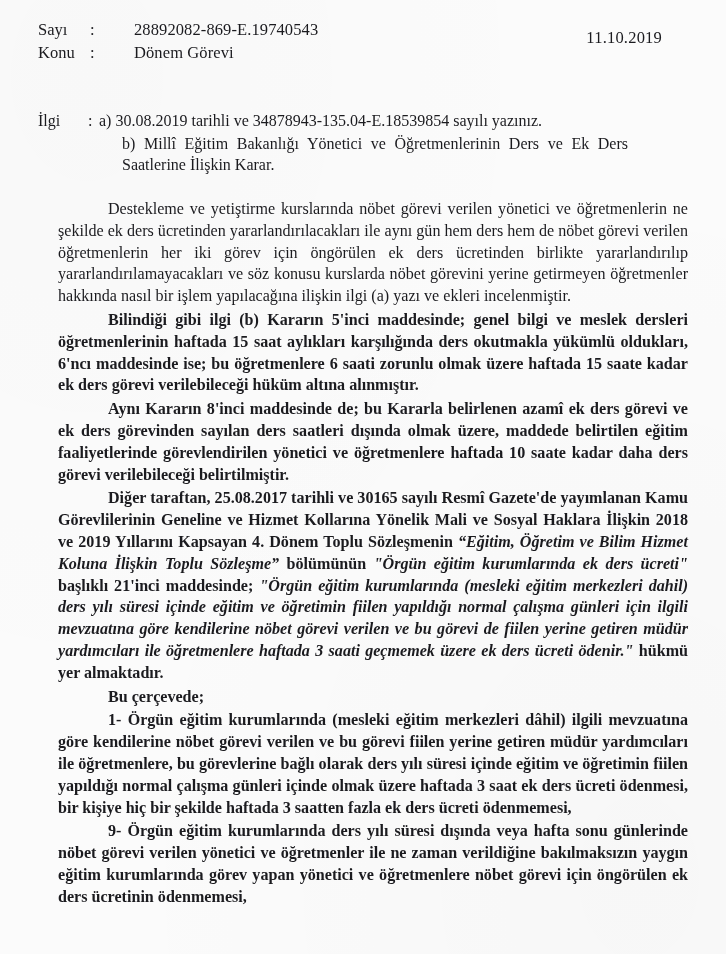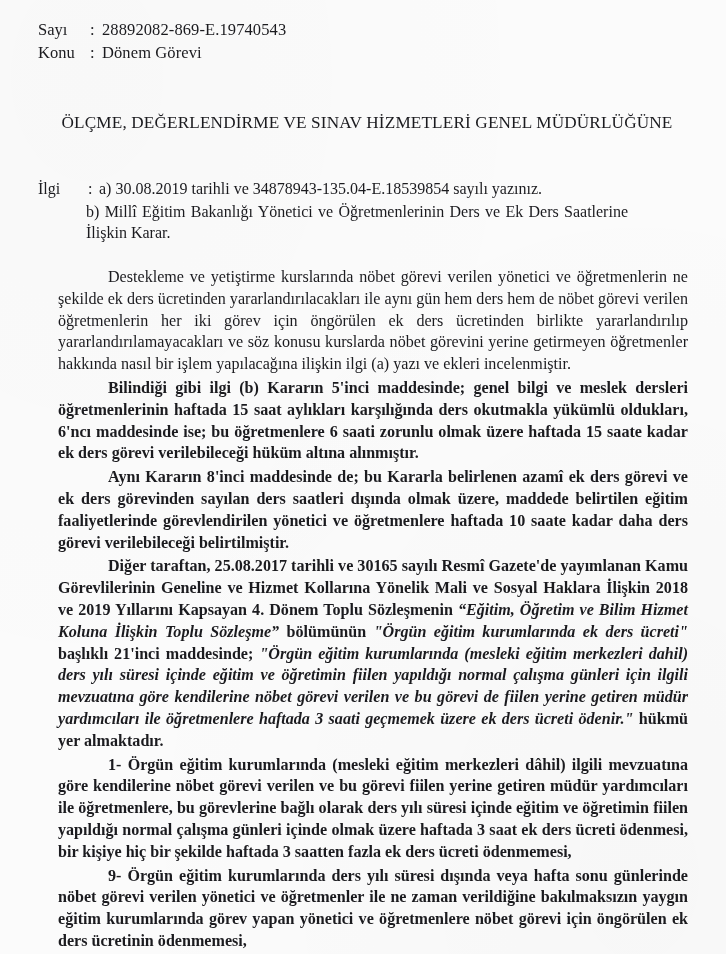--- a/index.html
+++ b/index.html
@@ -48,20 +48,21 @@
   .field-label {
     display: inline-block;
     width: 52px;
   }
   .field-colon {
     display: inline-block;
     width: 12px;
   }
   .field-value {
     letter-spacing: 0.1px;
+    margin-left: 32px;
   }
   .doc-date {
     font-size: 16.5px;
     padding-top: 10px;
     padding-right: 28px;
     letter-spacing: 0.2px;
   }
 
   
   .doc-title {
@@ -91,21 +92,21 @@
   }
   .ilgi-colon {
     display: inline-block;
     width: 11px;
     flex: 0 0 auto;
   }
   .ilgi-a {
     flex: 1 1 auto;
   }
   .ilgi-b {
-    margin-left: 48px;
+    margin-left: 84px;
     margin-top: 1px;
     text-align: justify;
     text-align-last: left;
     padding-right: 62px;
   }
 
   
   .body-text {
     margin-top: 22px;
     font-size: 16.1px;
@@ -152,24 +153,24 @@
       </div>
 
       <div class="field-row">
         <span class="field-label">Konu</span>
         <span class="field-colon">:</span>
         <span class="field-value">Dönem Görevi</span>
       </div>
 
     </div>
 
+    <div class="doc-date">11.10.2019</div>
 
   </div>
 
-  <div class="doc-title">ÖLÇME, DEĞERLENDİRME VE SINAV HİZMETLERİ GENEL MÜDÜRLÜĞÜNE</div>
 
   <div class="ilgi-block">
 
     <div class="ilgi-first">
       <span class="ilgi-label">İlgi</span>
       <span class="ilgi-colon">:</span>
       <span class="ilgi-a">a) 30.08.2019 tarihli ve 34878943-135.04-E.18539854 sayılı yazınız.</span>
     </div>
 
     <div class="ilgi-b">b) Millî Eğitim Bakanlığı Yönetici ve Öğretmenlerinin Ders ve Ek Ders Saatlerine İlişkin Karar.</div>
@@ -179,20 +180,21 @@
   <div class="body-text">
 
     <p class="para">Destekleme ve yetiştirme kurslarında nöbet görevi verilen yönetici ve öğretmenlerin ne şekilde ek ders ücretinden yararlandırılacakları ile aynı gün hem ders hem de nöbet görevi verilen öğretmenlerin her iki görev için öngörülen ek ders ücretinden birlikte yararlandırılıp yararlandırılamayacakları ve söz konusu kurslarda nöbet görevini yerine getirmeyen öğretmenler hakkında nasıl bir işlem yapılacağına ilişkin ilgi (a) yazı ve ekleri incelenmiştir.</p>
 
     <p class="para">Bilindiği gibi ilgi (b) Kararın 5'inci maddesinde; genel bilgi ve meslek dersleri öğretmenlerinin haftada 15 saat aylıkları karşılığında ders okutmakla yükümlü oldukları, 6'ncı maddesinde ise; bu öğretmenlere 6 saati zorunlu olmak üzere haftada 15 saate kadar ek ders görevi verilebileceği hüküm altına alınmıştır.</p>
 
     <p class="para">Aynı Kararın 8'inci maddesinde de; bu Kararla belirlenen azamî ek ders görevi ve ek ders görevinden sayılan ders saatleri dışında olmak üzere, maddede belirtilen eğitim faaliyetlerinde görevlendirilen yönetici ve öğretmenlere haftada 10 saate kadar daha ders görevi verilebileceği belirtilmiştir.</p>
 
     <p class="para"><span>Diğer taraftan, 25.08.2017 tarihli ve 30165 sayılı Resmî Gazete'de yayımlanan Kamu Görevlilerinin Geneline ve Hizmet Kollarına Yönelik Mali ve Sosyal Haklara İlişkin 2018 ve 2019 Yıllarını Kapsayan 4. Dönem Toplu Sözleşmenin </span><span class="q-italic">“Eğitim, Öğretim ve Bilim Hizmet Koluna İlişkin Toplu Sözleşme”</span><span> bölümünün </span><span class="q-italic">"Örgün eğitim kurumlarında ek ders ücreti"</span><span> başlıklı 21'inci maddesinde; </span><span class="q-italic">"Örgün eğitim kurumlarında (mesleki eğitim merkezleri dahil) ders yılı süresi içinde eğitim ve öğretimin fiilen yapıldığı normal çalışma günleri için ilgili mevzuatına göre kendilerine nöbet görevi verilen ve bu görevi de fiilen yerine getiren müdür yardımcıları ile öğretmenlere haftada 3 saati geçmemek üzere ek ders ücreti ödenir."</span><span> hükmü yer almaktadır.</span></p>
 
+    <p class="para tight">Bu çerçevede;</p>
 
     <p class="para">1- Örgün eğitim kurumlarında (mesleki eğitim merkezleri dâhil) ilgili mevzuatına göre kendilerine nöbet görevi verilen ve bu görevi fiilen yerine getiren müdür yardımcıları ile öğretmenlere, bu görevlerine bağlı olarak ders yılı süresi içinde eğitim ve öğretimin fiilen yapıldığı normal çalışma günleri içinde olmak üzere haftada 3 saat ek ders ücreti ödenmesi, bir kişiye hiç bir şekilde haftada 3 saatten fazla ek ders ücreti ödenmemesi,</p>
 
     <p class="para">9- Örgün eğitim kurumlarında ders yılı süresi dışında veya hafta sonu günlerinde nöbet görevi verilen yönetici ve öğretmenler ile ne zaman verildiğine bakılmaksızın yaygın eğitim kurumlarında görev yapan yönetici ve öğretmenlere nöbet görevi için öngörülen ek ders ücretinin ödenmemesi,</p>
 
   </div>
 
 </div>
 
 </body></html>

